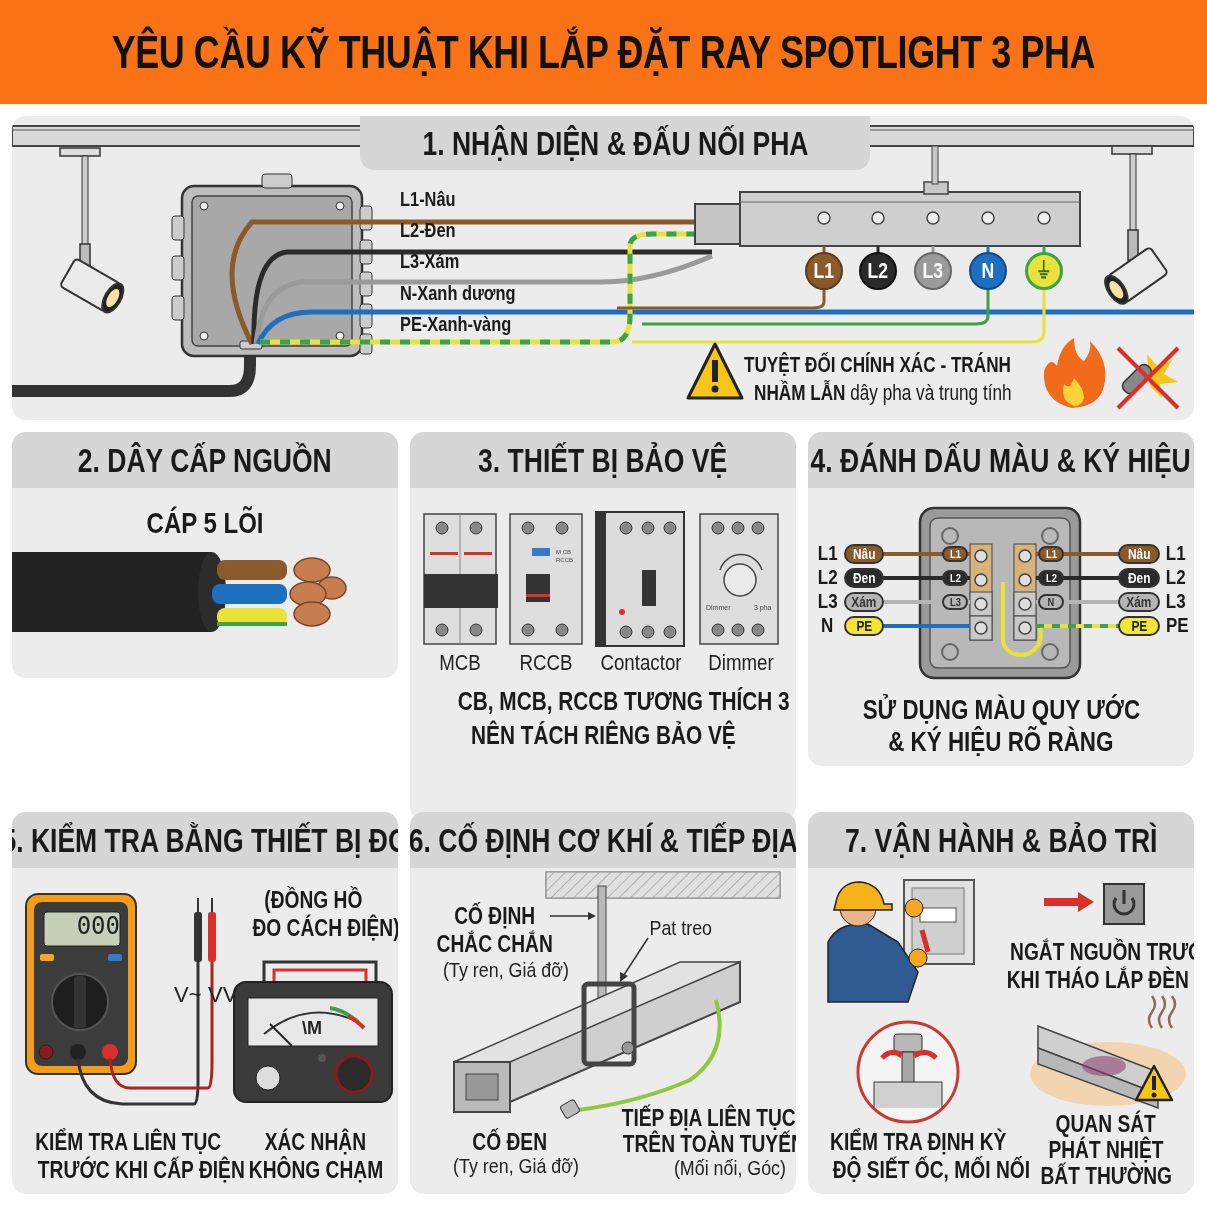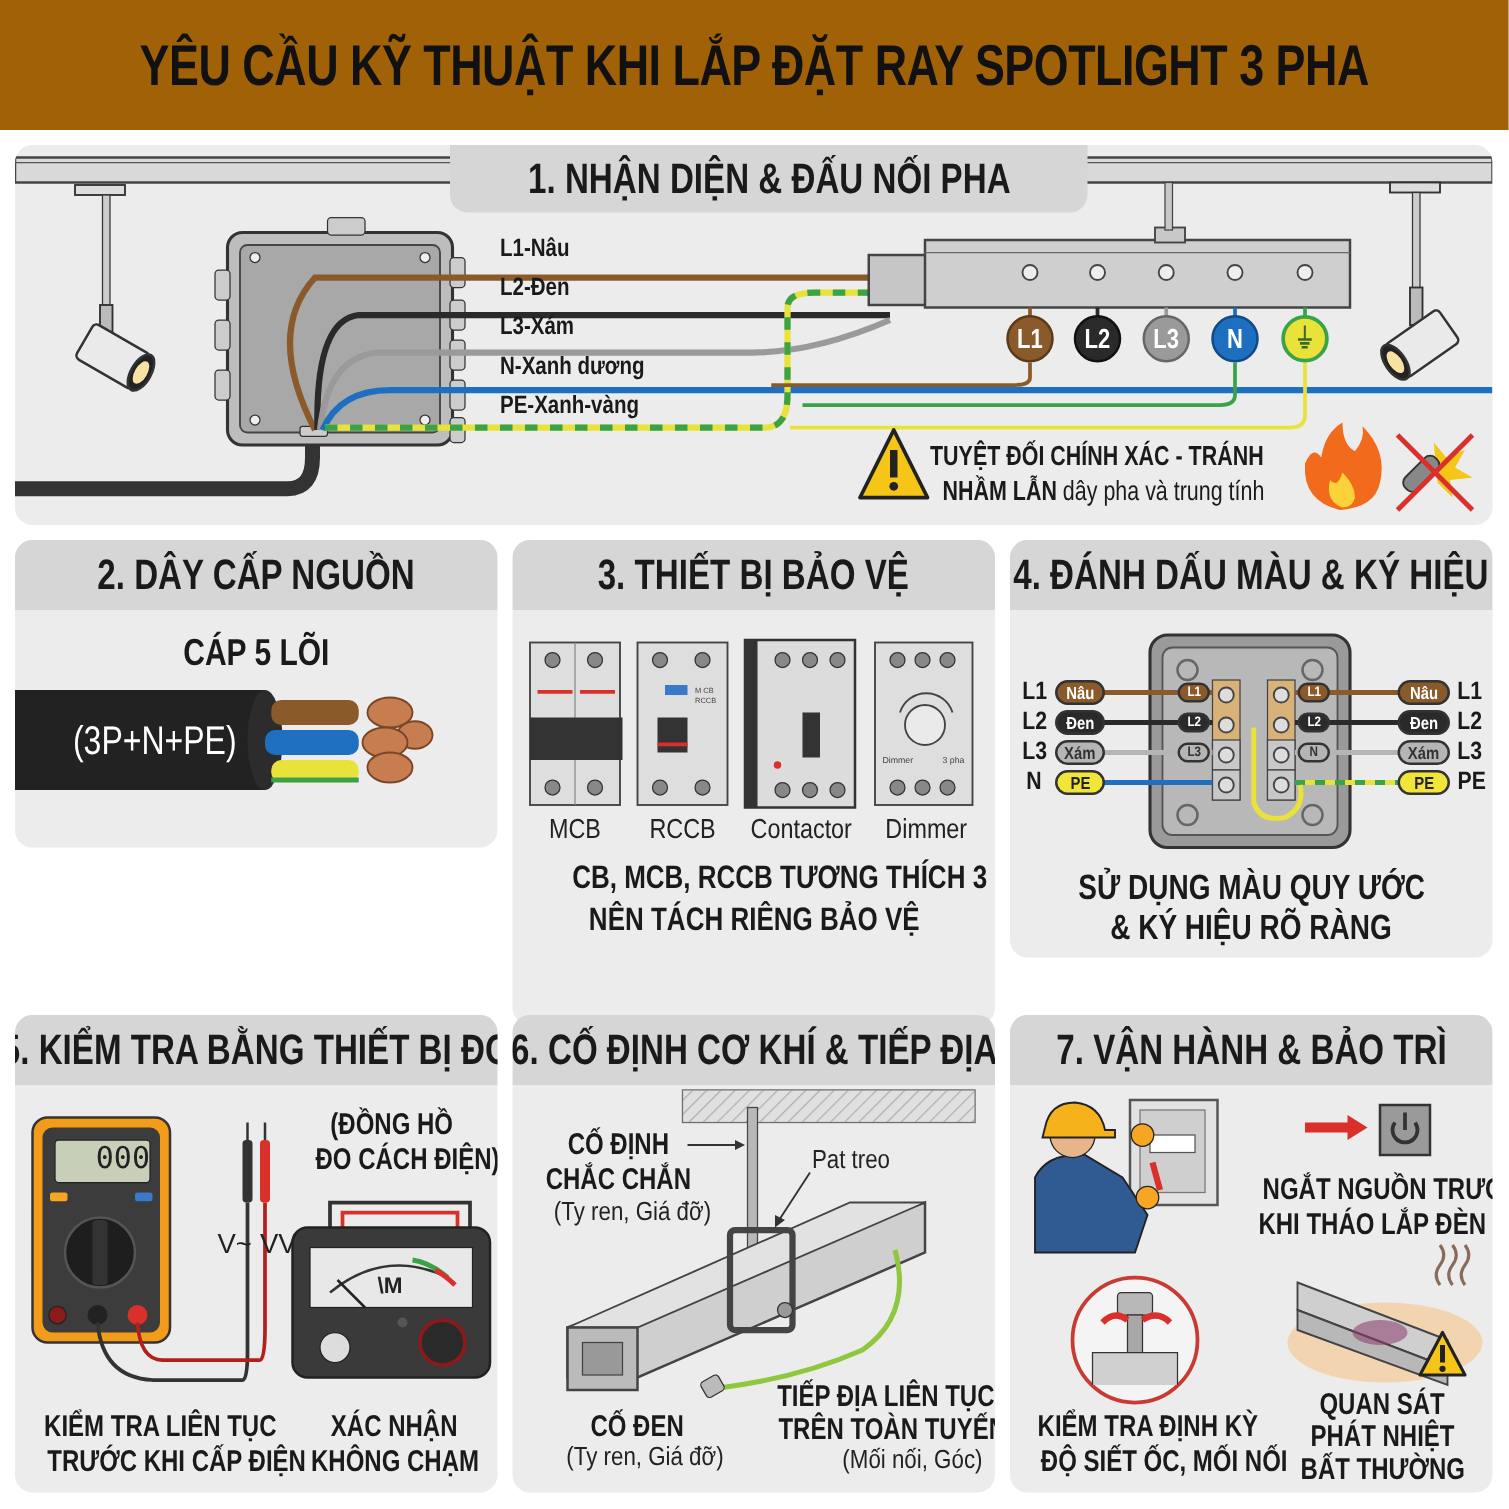--- a/index.html
+++ b/index.html
@@ -1,19 +1,19 @@
 <!DOCTYPE html>
 <html><head>
 <meta charset="utf-8">
 <style>
   * { box-sizing: border-box; margin: 0; padding: 0; }
   html, body { width: 1207px; height: 1207px; background: #ffffff; overflow: hidden; }
   body { font-family: "Liberation Sans", "DejaVu Sans", sans-serif; color: #1a1a1a; position: relative; }
 
-  .title-bar { position: absolute; left: 0; top: 0; width: 1207px; height: 104px; background: #a16207; display: flex; align-items: center; justify-content: center; }
+  .title-bar { position: absolute; left: 0; top: 0; width: 1207px; height: 104px; background: #f97316; display: flex; align-items: center; justify-content: center; }
   .title-bar h1 { font-size: 46px; font-weight: 900; transform: scaleX(0.78); white-space: nowrap; letter-spacing: -0.5px; color: #111; }
 
   .panel { position: absolute; background: #ececec; border-radius: 14px; overflow: hidden; }
   .panel-header { position: absolute; left: 0; right: 0; top: 0; height: 56px; background: #d6d6d6; display: flex; align-items: center; justify-content: center; }
   .panel-header span { font-size: 34px; font-weight: 700; transform: scaleX(0.78); white-space: nowrap; color: #1a1a1a; }
 
   .p1 { left: 12px; top: 116px; width: 1182px; height: 304px; padding-left: 40px; }
   .p1-header { position: absolute; left: 348px; top: 0px; width: 510px; height: 54px; background: #d6d6d6; border-radius: 0 0 14px 14px; display: flex; align-items: center; justify-content: center; }
   .p1-header span { font-size: 34px; font-weight: 700; transform: scaleX(0.78); white-space: nowrap; }
 
@@ -194,21 +194,20 @@
     <rect x="200" y="152" width="75" height="20" rx="8" fill="#1f6fc0"></rect>
     <rect x="205" y="176" width="70" height="18" rx="8" fill="#e8e23a"></rect>
     <rect x="205" y="190" width="70" height="4" fill="#3aa34a"></rect>
     <g fill="#c77d50" stroke="#7a4628" stroke-width="1.5">
       <ellipse cx="300" cy="138" rx="18" ry="12"></ellipse>
       <ellipse cx="320" cy="156" rx="14" ry="11"></ellipse>
       <ellipse cx="296" cy="162" rx="18" ry="12"></ellipse>
       <ellipse cx="300" cy="182" rx="18" ry="12"></ellipse>
     </g>
   </svg>
-  <div class="big-label" style="left:30px; top:142px; font-size:32px; color:#fff; font-weight:400;"><span class="sq">(3P+N+PE)</span></div>
   <div class="big-label" style="left:0; right:0; top:252px; font-size:26px;"><span class="sq">TIẾT DIỆN PHÙ HỢP TẢI &amp; CHIỀU DÀI</span></div>
   <div class="abs" style="left:136px; top:296px; width:28px; height:36px; background:#5a5e62; border:2px solid #222;">
       <div style="height:8px; background:#e6a07a; border-bottom:1px solid #333;"></div>
     </div>
   <div class="abs" style="left:178px; top:296px; width:28px; height:36px; background:#7a5446; border:2px solid #222;">
       <div style="height:8px; background:#e6a07a; border-bottom:1px solid #333;"></div>
     </div>
   <div class="abs" style="left:220px; top:296px; width:28px; height:36px; background:#6f8a62; border:2px solid #222;">
       <div style="height:8px; background:#e6a07a; border-bottom:1px solid #333;"></div>
     </div>

